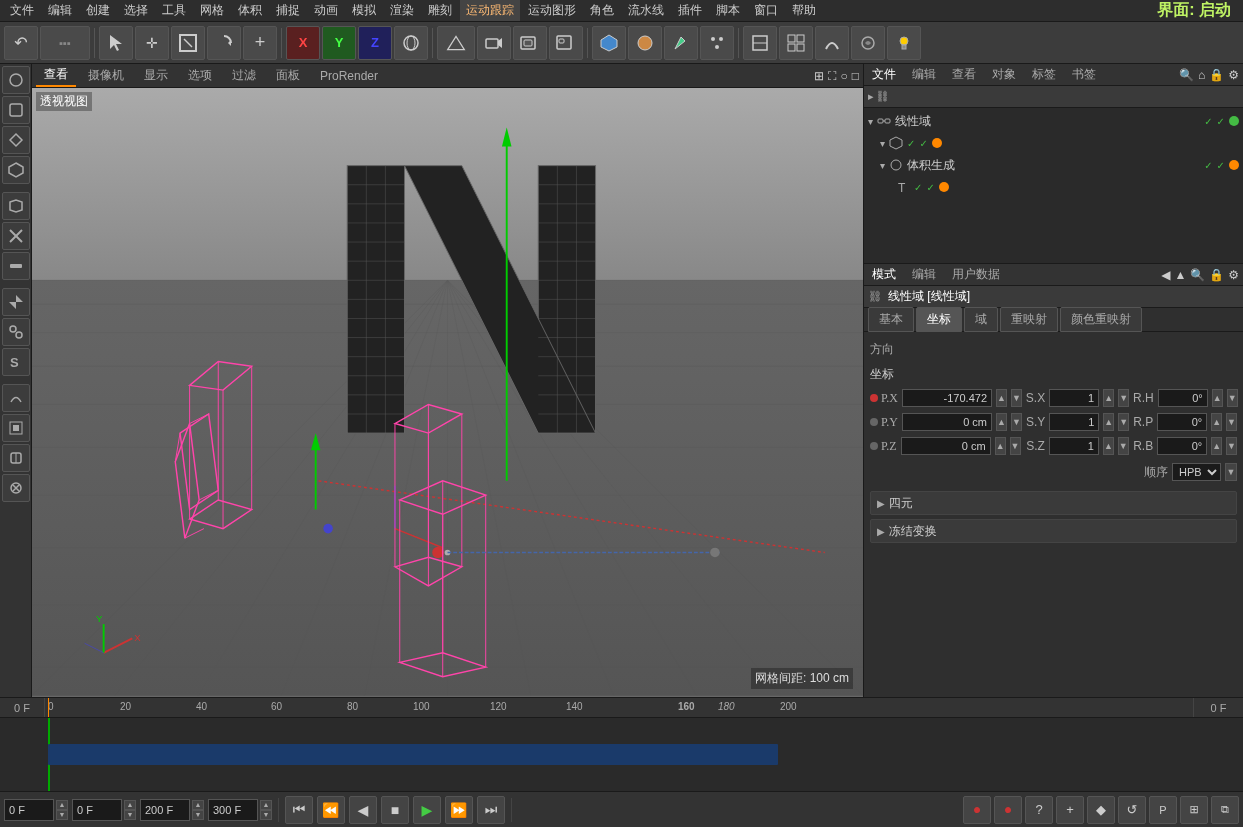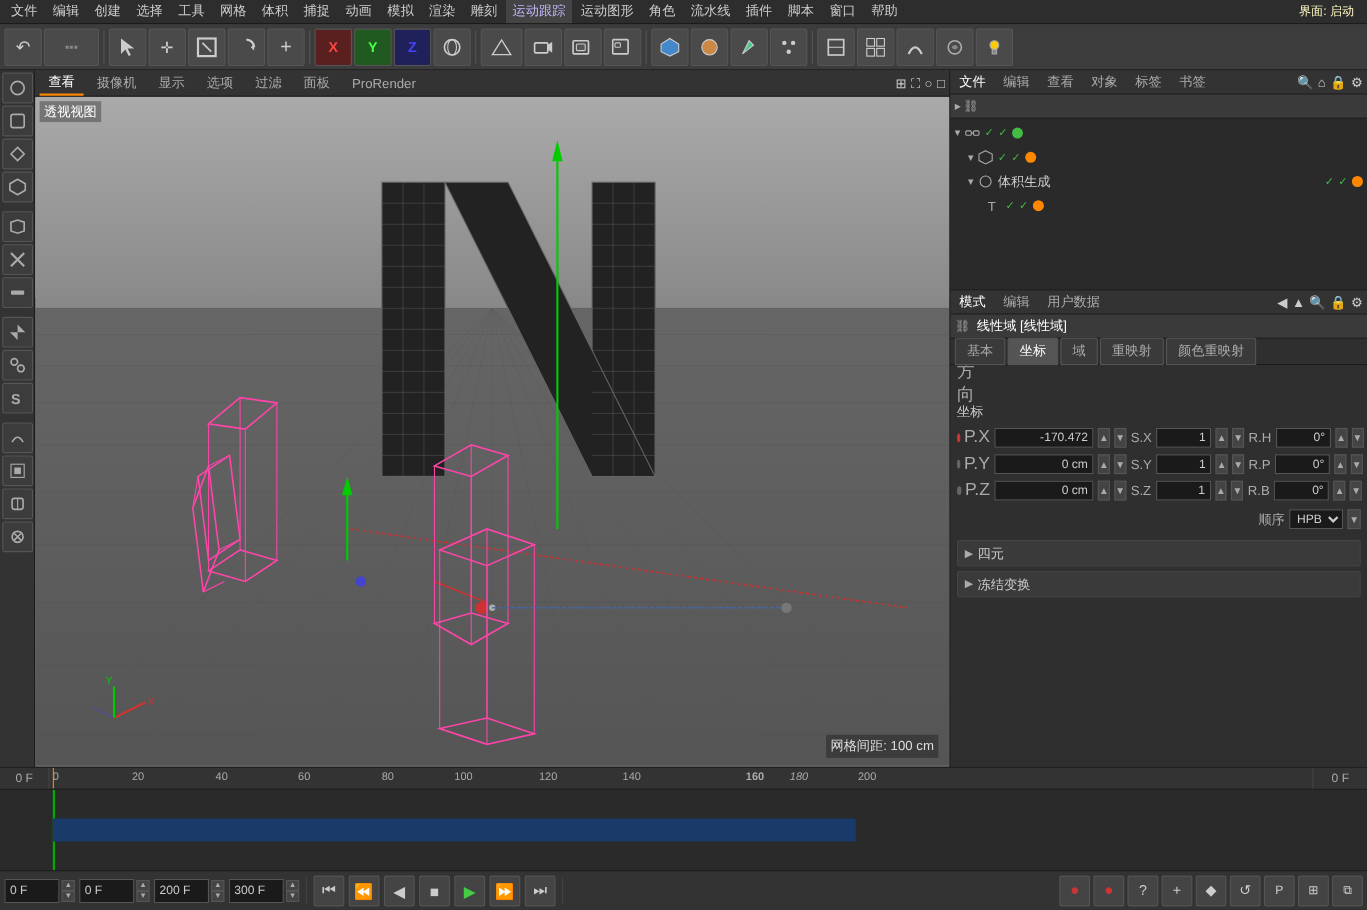--- a/index.html
+++ b/index.html
@@ -24,26 +24,27 @@
       gap: 2px;
       border-bottom: 1px solid #1a1a1a;
     }
     .menu-item {
       padding: 2px 6px;
       cursor: pointer;
       font-size: 12px;
       color: #cccccc;
       white-space: nowrap;
     }
-    .menu-item.active { color: #c4b5fd; background: #444; }
+    .menu-item.active { color: #fdba74; background: #444; }
     #top-right-info {
       margin-left: auto;
-      font-size: 11px;
-      color: #fef9c3;
+      font-size: 16px;
+      color: #bef264;
       padding-right: 8px;
+      font-weight: bold;
     }
 
     
     #toolbar {
       width: 100%;
       height: 42px;
       background: #3c3c3c;
       display: flex;
       align-items: center;
       padding: 2px 4px;
@@ -305,25 +306,26 @@
     }
     .coord-row {
       display: flex;
       align-items: center;
       height: 22px;
       gap: 4px;
       margin-bottom: 2px;
     }
     .coord-label {
       width: 30px;
-      font-size: 16px;
+      font-size: 12px;
       color: #aaa;
       display: flex;
       align-items: center;
       gap: 3px;
+      font-family: Liberation Serif, serif;
     }
     .coord-dot-red { width: 8px; height: 8px; border-radius: 50%; background: #cc3333; display: inline-block; }
     .coord-dot-gray { width: 8px; height: 8px; border-radius: 50%; background: #666; display: inline-block; }
     .coord-input {
       width: 90px;
       height: 18px;
       background: #1a1a1a;
       border: 1px solid #555;
       color: #ccc;
       font-size: 11px;
@@ -942,20 +944,21 @@
       </div>
       <div id="obj-list">
 
         <div class="obj-row">
           <span style="font-size:10px;color:#aaa;">▾</span>
           <svg width="14" height="14">
               <rect x="1" y="5" width="5" height="4" rx="1" fill="none" stroke="#aaa" stroke-width="1"></rect>
               <rect x="8" y="5" width="5" height="4" rx="1" fill="none" stroke="#aaa" stroke-width="1"></rect>
               <line x1="6" y1="7" x2="8" y2="7" stroke="#aaa" stroke-width="1"></line>
             </svg>
+          <span class="obj-name">线性域</span>
           <span class="obj-check">✓</span>
           <span class="obj-check">✓</span>
           <span class="obj-dot dot-green"></span>
         </div>
 
         <div class="obj-row obj-indent1">
           <span style="font-size:10px;color:#aaa;">▾</span>
           <svg width="14" height="14">
               <path d="M7 1 L13 4 L13 10 L7 13 L1 10 L1 4 Z" fill="none" stroke="#aaa" stroke-width="1"></path>
             </svg>

